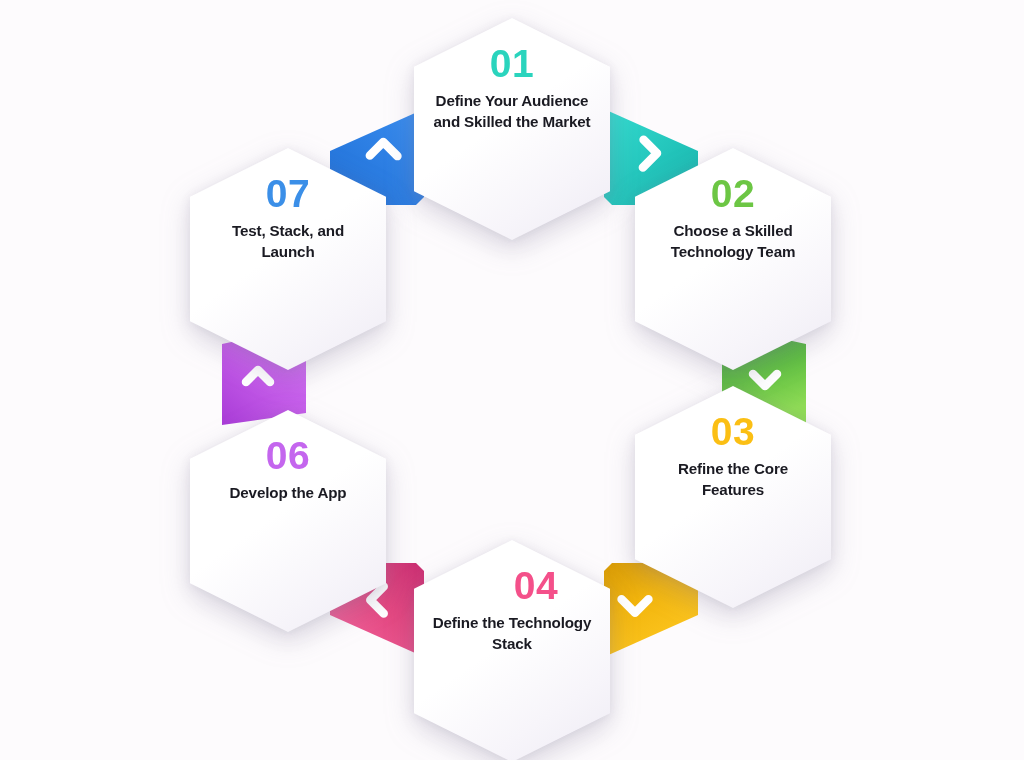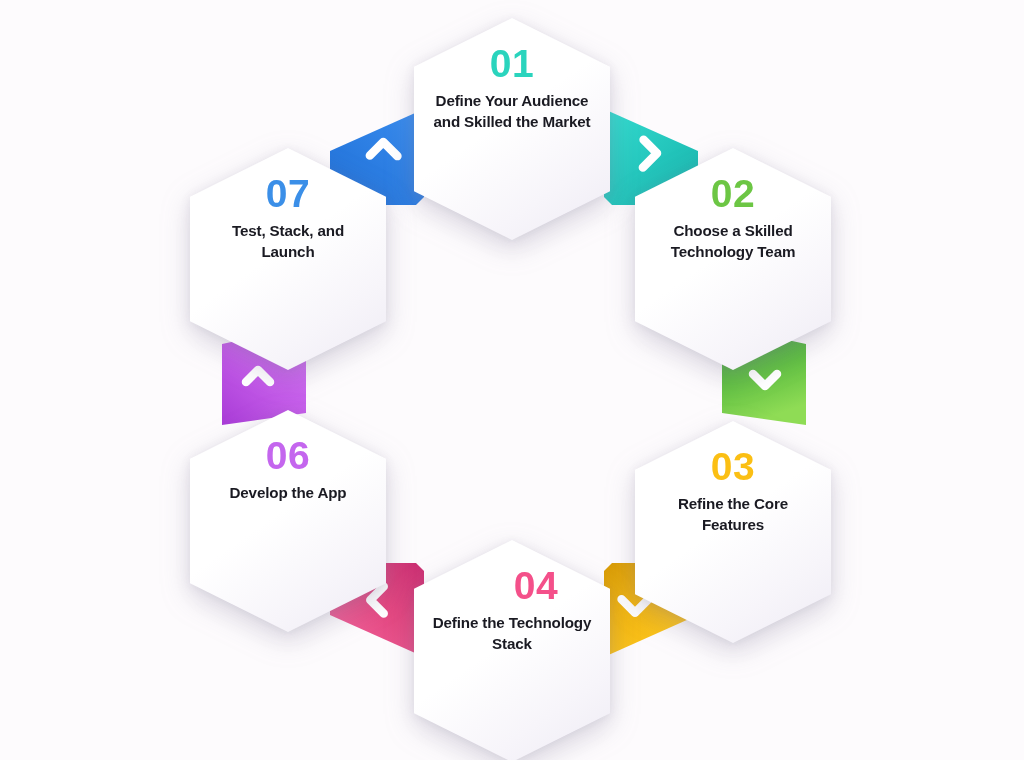--- a/index.html
+++ b/index.html
@@ -158,21 +158,21 @@
 
   <div class="hex" id="hex-1" style="left: 635px; top: 148px;">
     <div class="hex-shadow">
       <div class="hex-body">
         <div class="hex-num" style="color: rgb(108, 198, 68);">02</div>
         <div class="hex-label">Choose a Skilled Technology Team</div>
       </div>
     </div>
   </div>
 
-  <div class="hex" id="hex-2" style="left: 635px; top: 421px;">
+  <div class="hex" id="hex-2" style="left: 635px; top: 386px;">
     <div class="hex-shadow">
       <div class="hex-body">
         <div class="hex-num" style="color: rgb(251, 191, 20);">03</div>
         <div class="hex-label">Refine the Core Features</div>
       </div>
     </div>
   </div>
 
   <div class="hex" id="hex-3" style="left: 414px; top: 540px;">
     <div class="hex-shadow">

